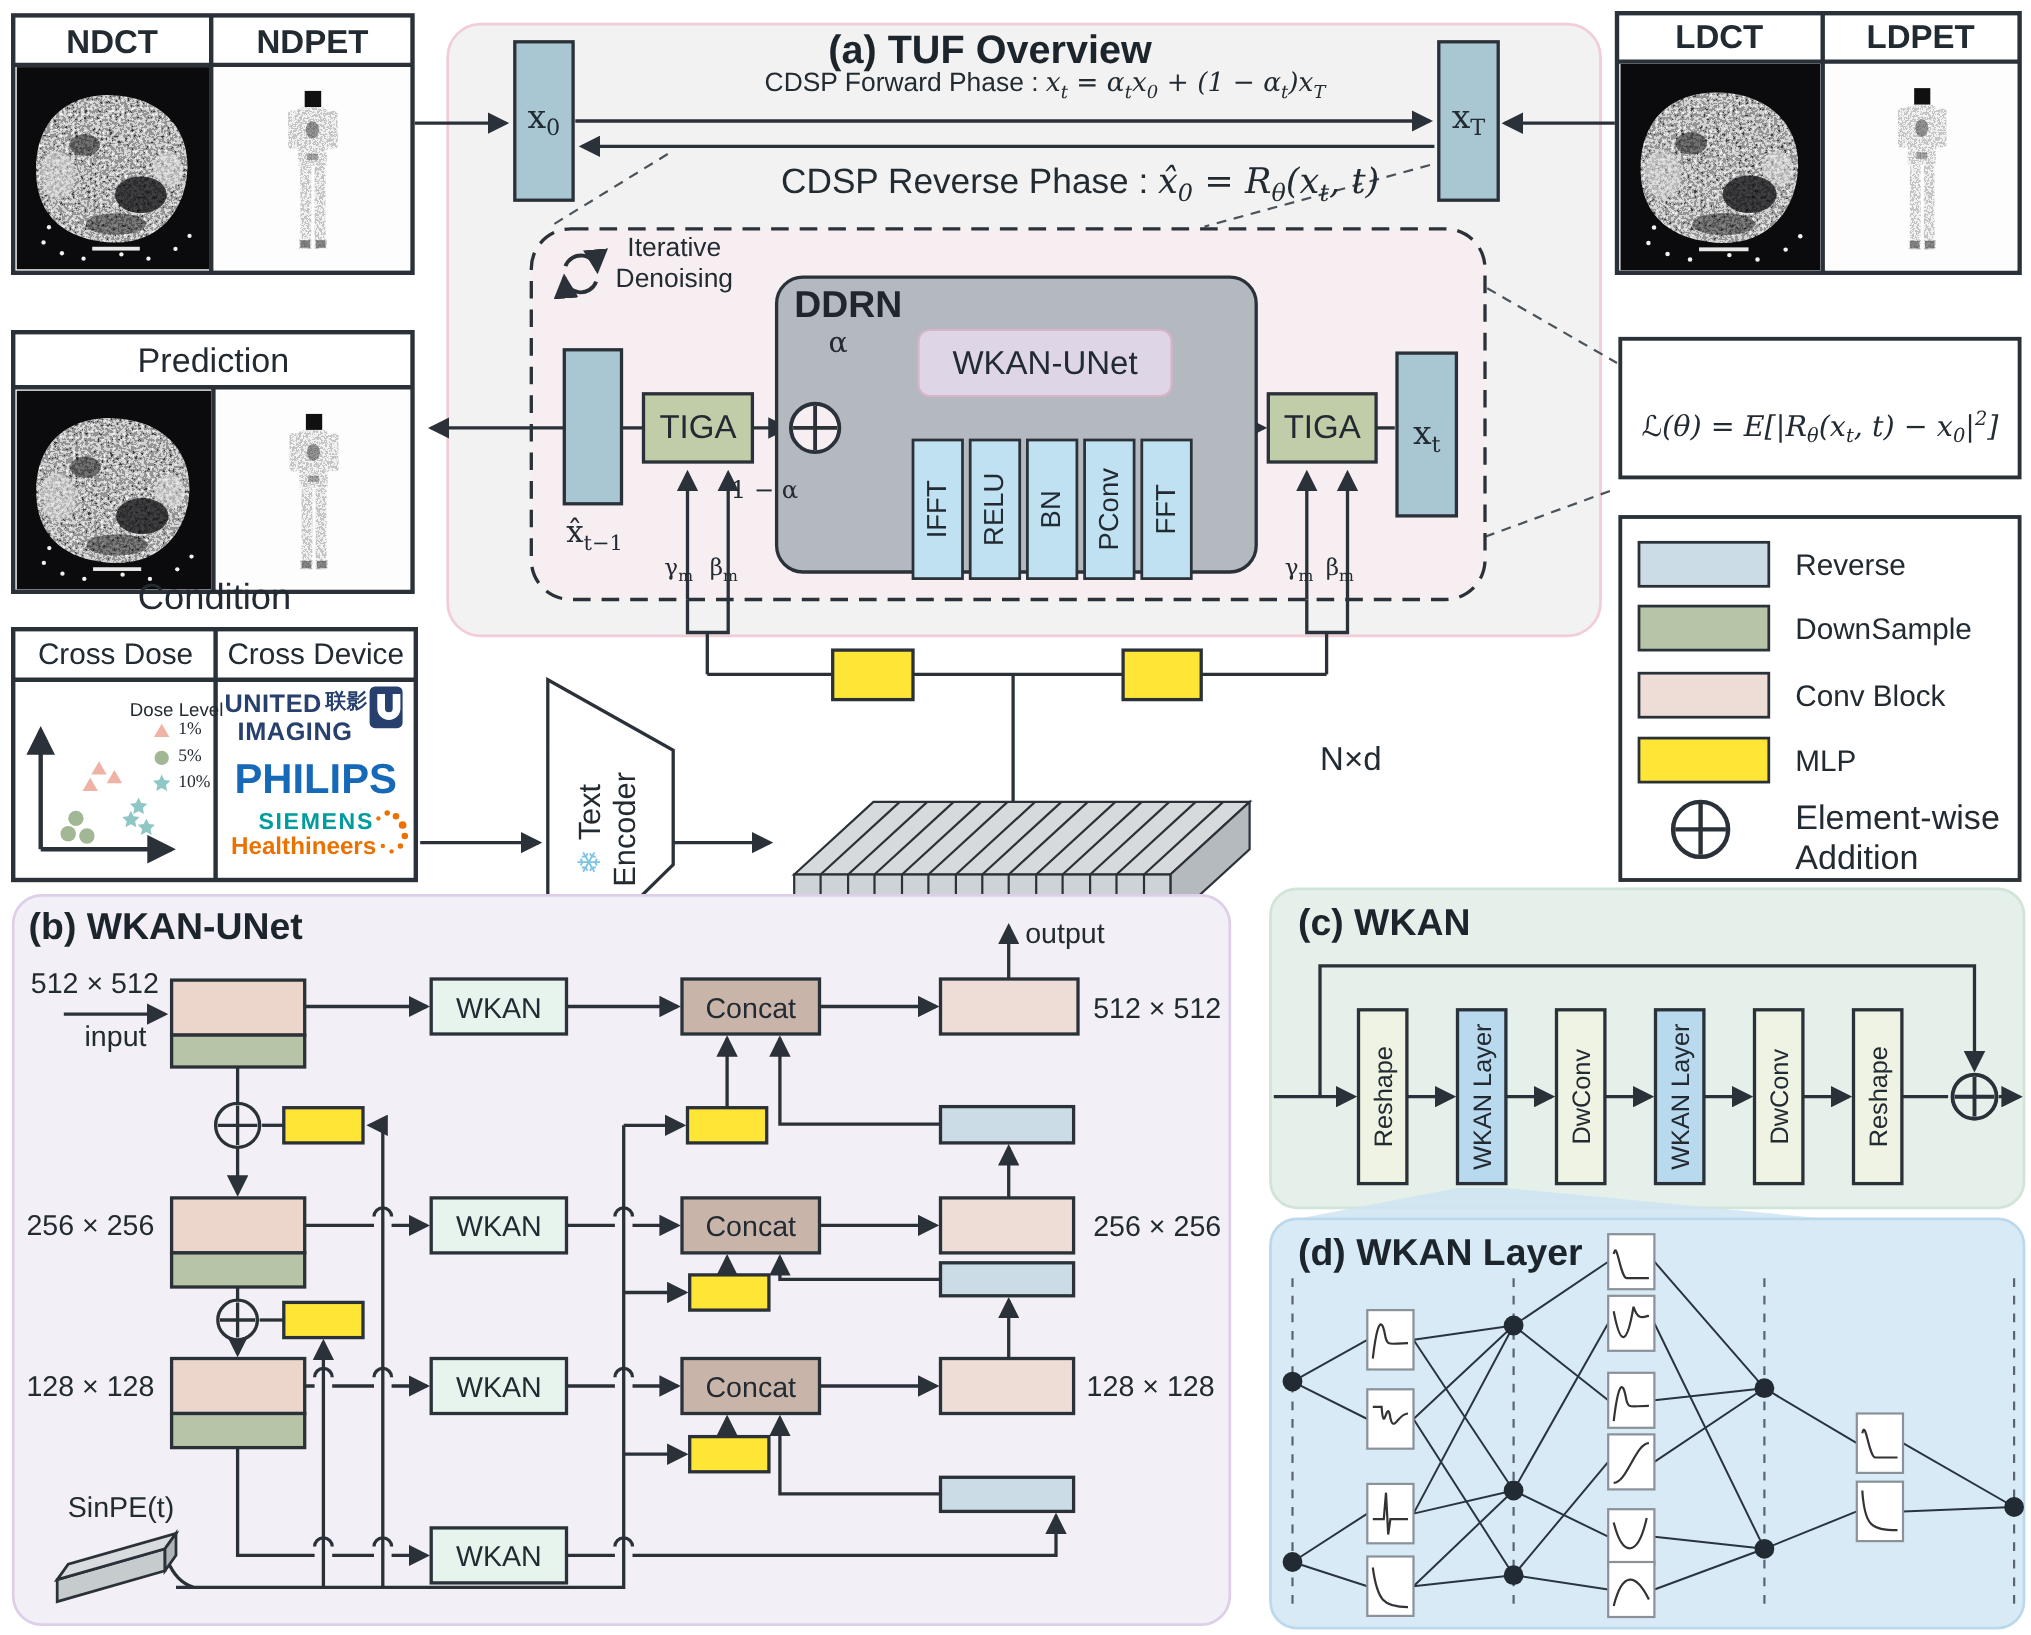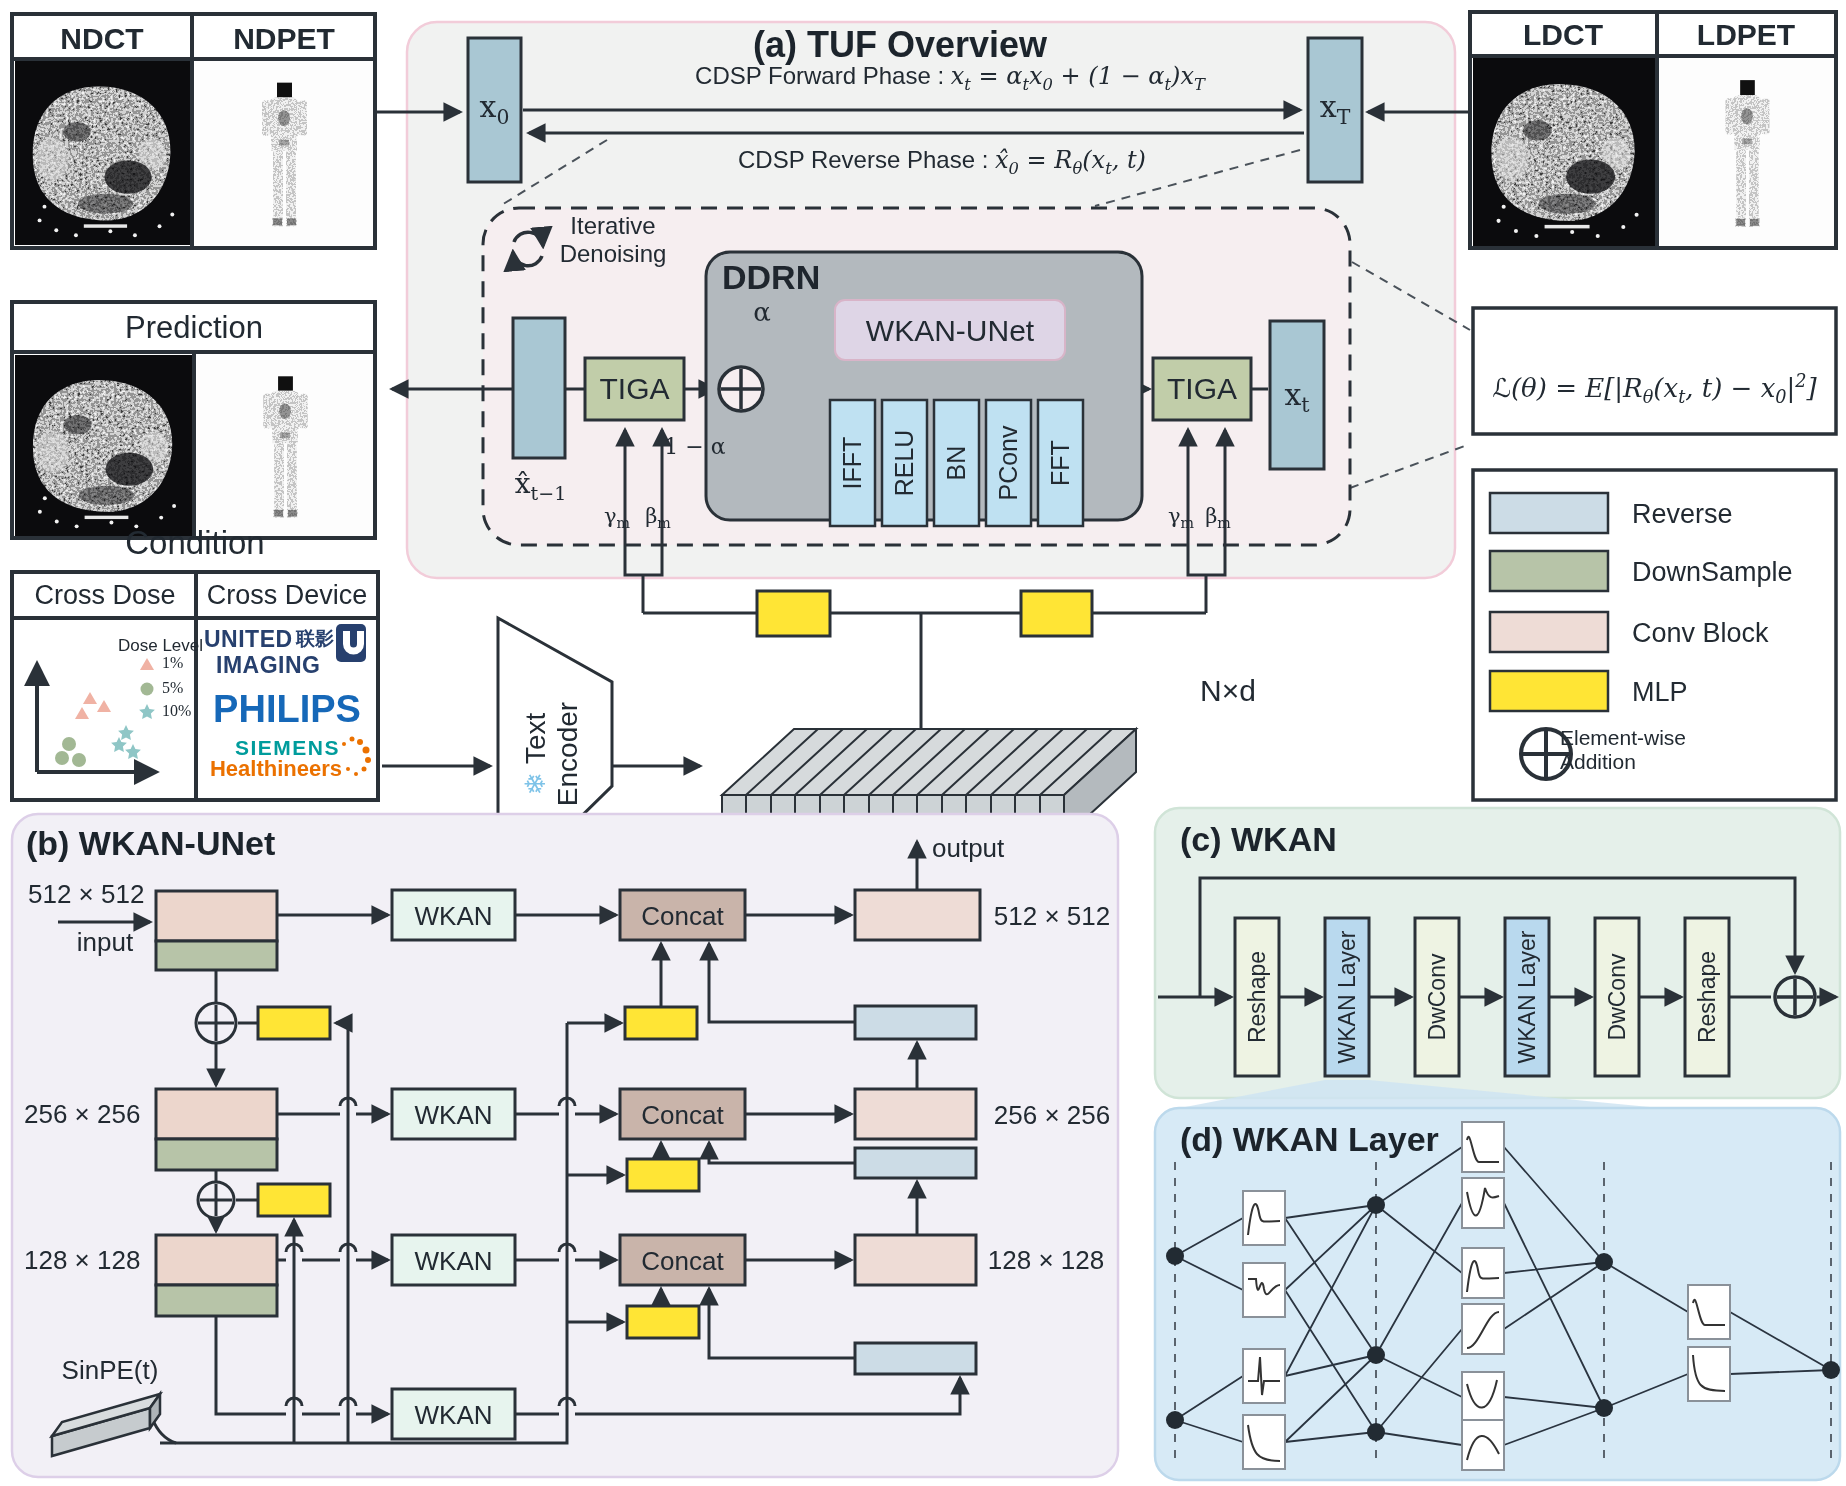--- a/index.html
+++ b/index.html
@@ -477,21 +477,21 @@
 <div class="t" style="left:162px;top:702px;font-size:16px;font-family:'Liberation Serif',serif">10%</div>
 <div class="t b navy" style="left:204px;top:626px;font-size:23px;letter-spacing:.5px">UNITED</div>
 <div class="t b navy" style="left:296px;top:628px;font-size:19px">联影</div>
 <div class="t b navy" style="left:216px;top:652px;font-size:23px;letter-spacing:.5px">IMAGING</div>
 <div class="t b c phil" style="left:200px;top:688px;width:174px;font-size:38px">PHILIPS</div>
 <div class="t b c siem" style="left:200px;top:736px;width:175px;font-size:21px;letter-spacing:1.5px">SIEMENS</div>
 <div class="t b c heal" style="left:196px;top:756px;width:160px;font-size:22px">Healthineers</div>
 
 <div class="t c b" style="left:600px;top:24px;width:600px;font-size:36px;color:#1c242c">(a) TUF Overview</div>
 <div class="t c" style="left:620px;top:62px;width:660px;font-size:24px"><span>CDSP Forward Phase : </span><span class="eqm">x<sub>t</sub> = α<sub>t</sub>x<sub>0</sub> + (1 − α<sub>t</sub>)x<sub>T</sub></span></div>
-<div class="t c" style="left:612px;top:146px;width:660px;font-size:24px"><span>CDSP Reverse Phase :  </span><span class="eqm">x̂<sub>0</sub> = R<sub>θ</sub>(x<sub>t</sub>, t)</span></div>
+<div class="t c" style="left:652px;top:146px;width:660px;font-size:32px"><span>CDSP Reverse Phase :  </span><span class="eqm">x̂<sub>0</sub> = R<sub>θ</sub>(x<sub>t</sub>, t)</span></div>
 <div class="t c" style="left:548px;top:212px;width:130px;font-size:24px"><span>Iterative</span><br><span>Denoising</span></div>
 <div class="t" style="left:722px;top:258px;font-size:34px;font-weight:600;color:#1f262e">DDRN</div>
 <div class="t c" style="left:835px;top:314px;width:230px;font-size:30px">WKAN-UNet</div>
 <div class="t c vt" style="left:792px;top:448px;width:120px;height:30px;font-size:25px">IFFT</div>
 <div class="t c vt" style="left:844px;top:448px;width:120px;height:30px;font-size:25px">RELU</div>
 <div class="t c vt" style="left:896px;top:448px;width:120px;height:30px;font-size:25px">BN</div>
 <div class="t c vt" style="left:948px;top:448px;width:120px;height:30px;font-size:25px">PConv</div>
 <div class="t c vt" style="left:1000px;top:448px;width:120px;height:30px;font-size:25px">FFT</div>
 <div class="t c" style="left:585px;top:372px;width:99px;font-size:30px">TIGA</div>
 <div class="t c" style="left:1153px;top:372px;width:98px;font-size:30px">TIGA</div>
@@ -508,21 +508,21 @@
 <div class="t c" style="left:1168px;top:674px;width:120px;font-size:30px">N×d</div>
 <div class="t c vt" style="left:427px;top:706px;width:250px;height:96px;font-size:28px">
   <span style="text-align:center"><span class="flake">❄</span><span>Text</span><br><span>Encoder</span></span>
 </div>
 
 <div class="t c eqm" style="left:1478px;top:374px;width:353px;font-size:26px">ℒ(θ) = E[|R<sub>θ</sub>(x<sub>t</sub>, t) − x<sub>0</sub>|<sup>2</sup>]</div>
 <div class="t" style="left:1632px;top:499px;font-size:27px">Reverse</div>
 <div class="t" style="left:1632px;top:557px;font-size:27px">DownSample</div>
 <div class="t" style="left:1632px;top:618px;font-size:27px">Conv Block</div>
 <div class="t" style="left:1632px;top:677px;font-size:27px">MLP</div>
-<div class="t" style="left:1560px;top:726px;font-size:21px"><span>Element-wise</span><br><span>Addition</span></div>
+<div class="t" style="left:1632px;top:726px;font-size:31px"><span>Element-wise</span><br><span>Addition</span></div>
 
 <div class="t b" style="left:26px;top:824px;font-size:34px;color:#1c242c">(b) WKAN-UNet</div>
 <div class="t c" style="left:28px;top:880px;width:112px;font-size:26px">512 × 512</div>
 <div class="t c" style="left:60px;top:928px;width:90px;font-size:26px">input</div>
 <div class="t c" style="left:24px;top:1100px;width:112px;font-size:26px">256 × 256</div>
 <div class="t c" style="left:24px;top:1246px;width:112px;font-size:26px">128 × 128</div>
 <div class="t c" style="left:392px;top:902px;width:123px;font-size:26px">WKAN</div>
 <div class="t c" style="left:392px;top:1101px;width:123px;font-size:26px">WKAN</div>
 <div class="t c" style="left:392px;top:1247px;width:123px;font-size:26px">WKAN</div>
 <div class="t c" style="left:392px;top:1401px;width:123px;font-size:26px">WKAN</div>

